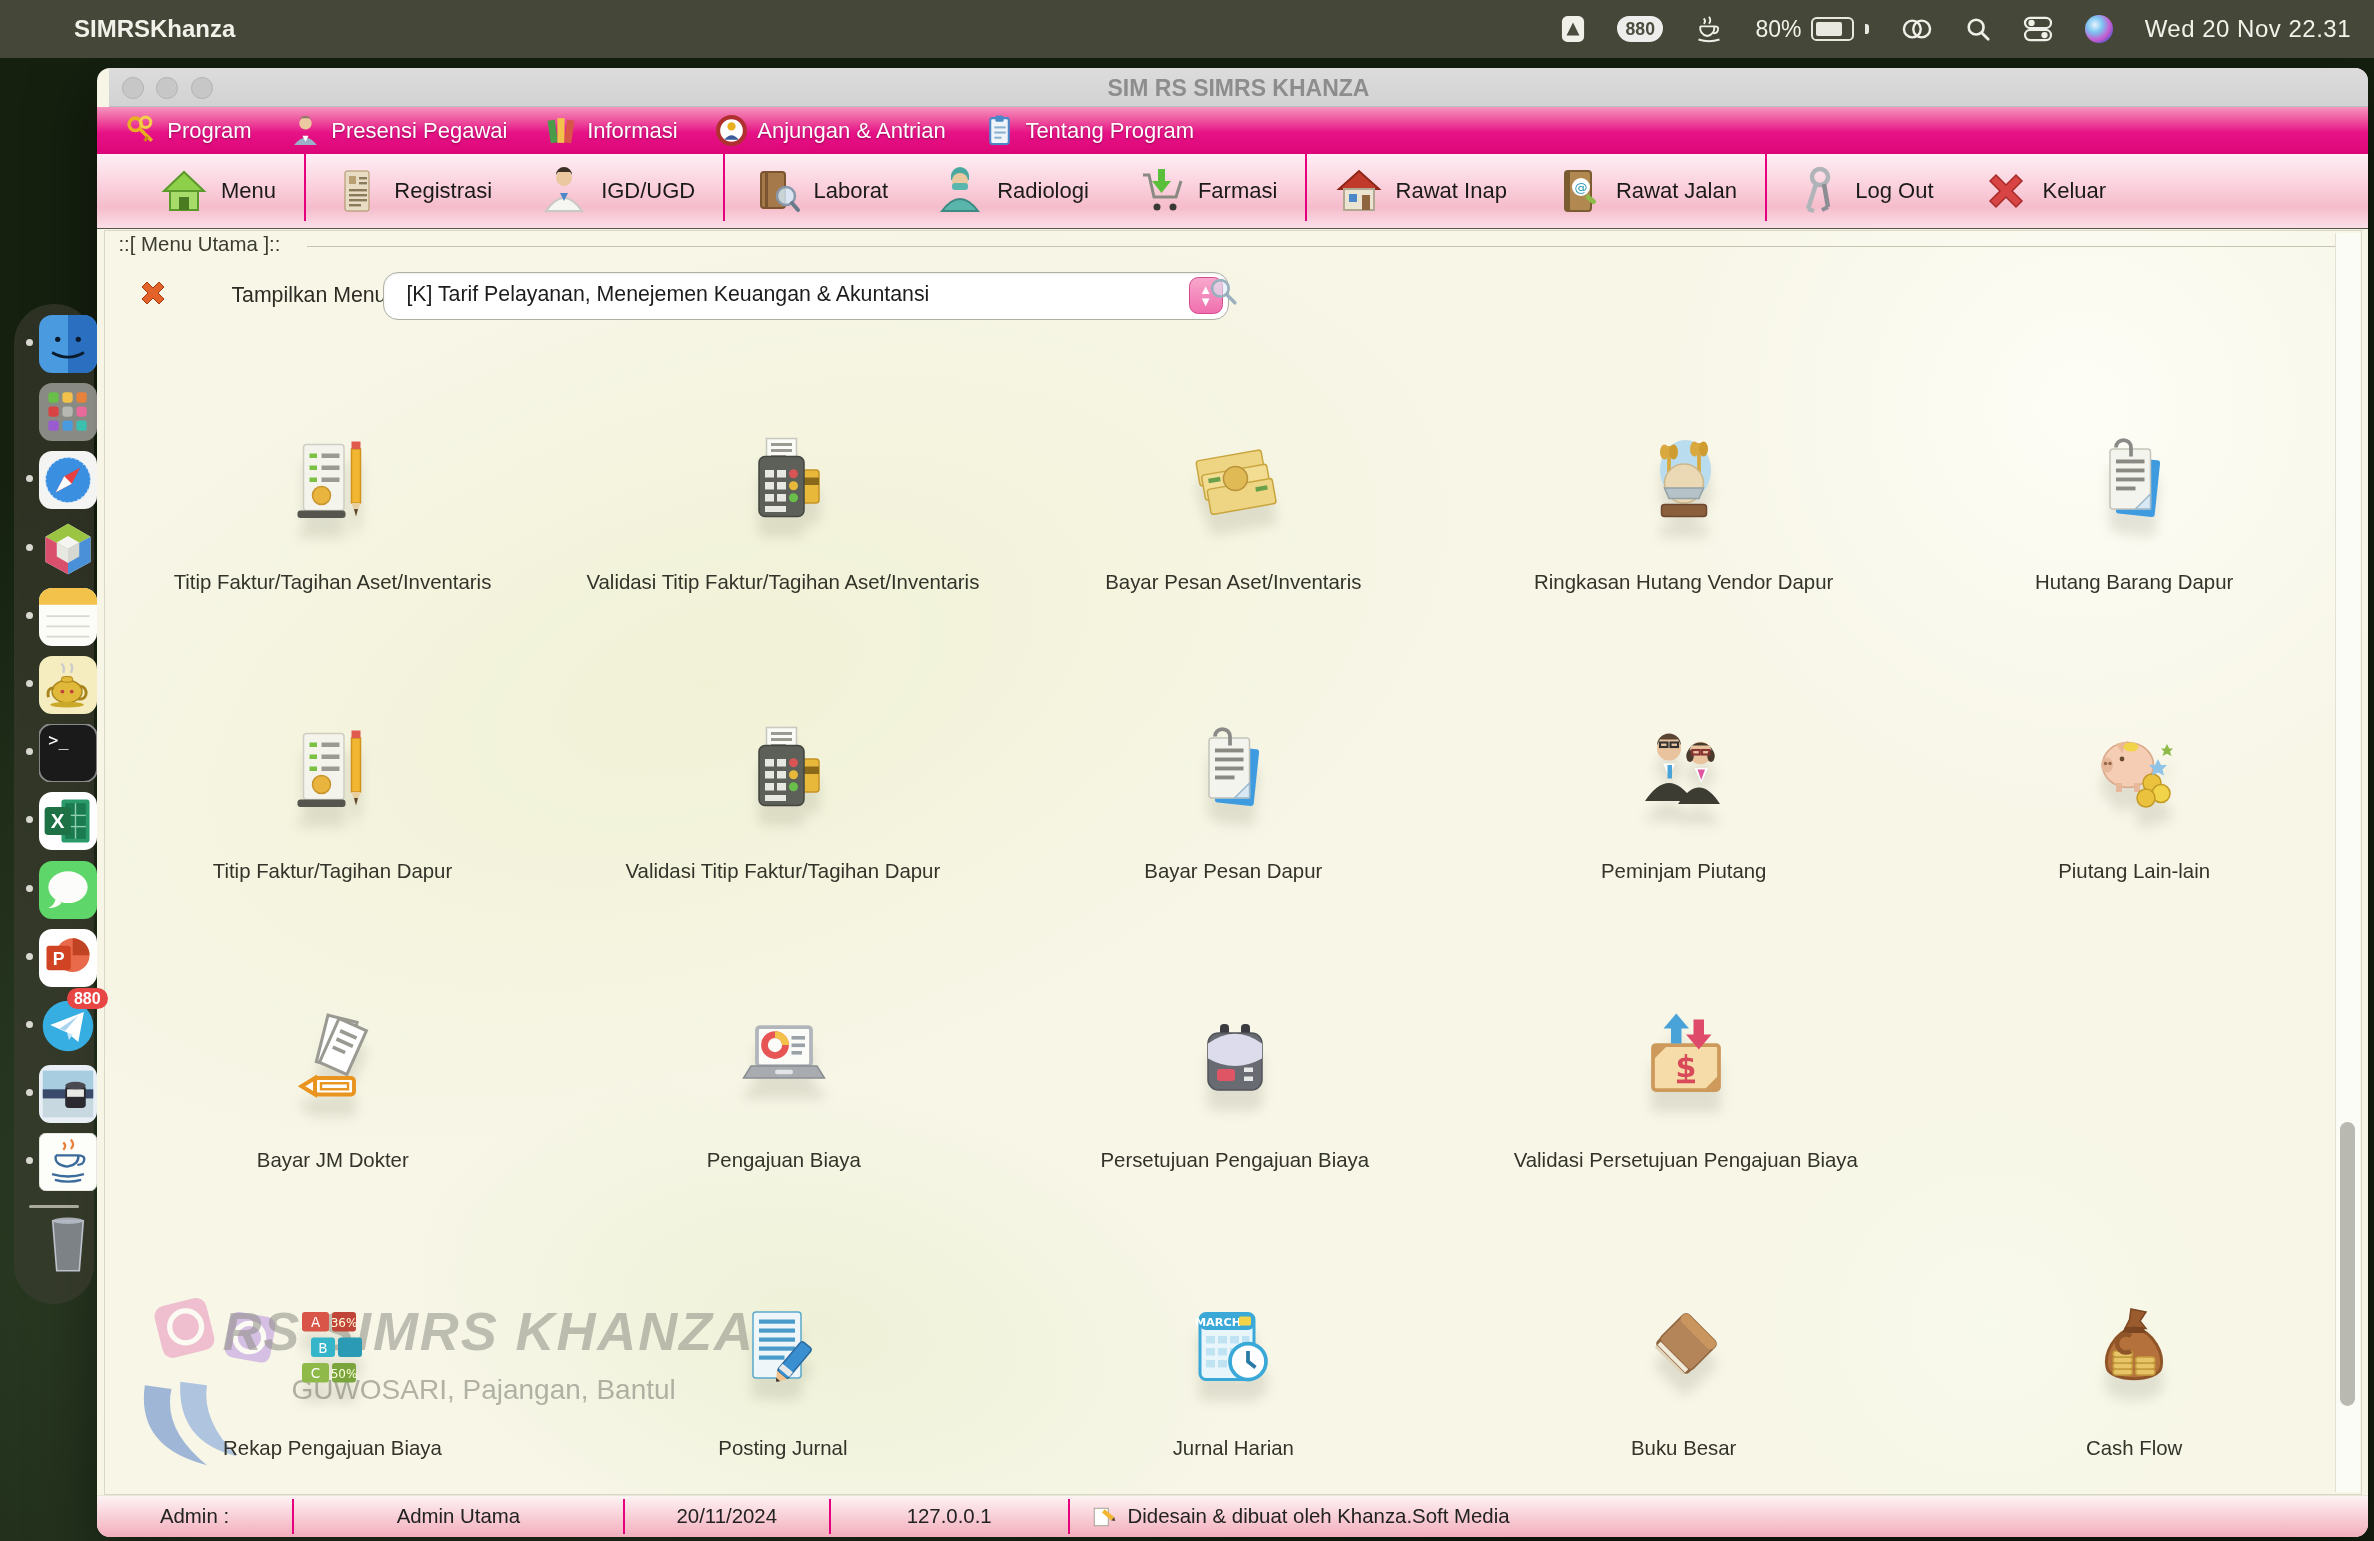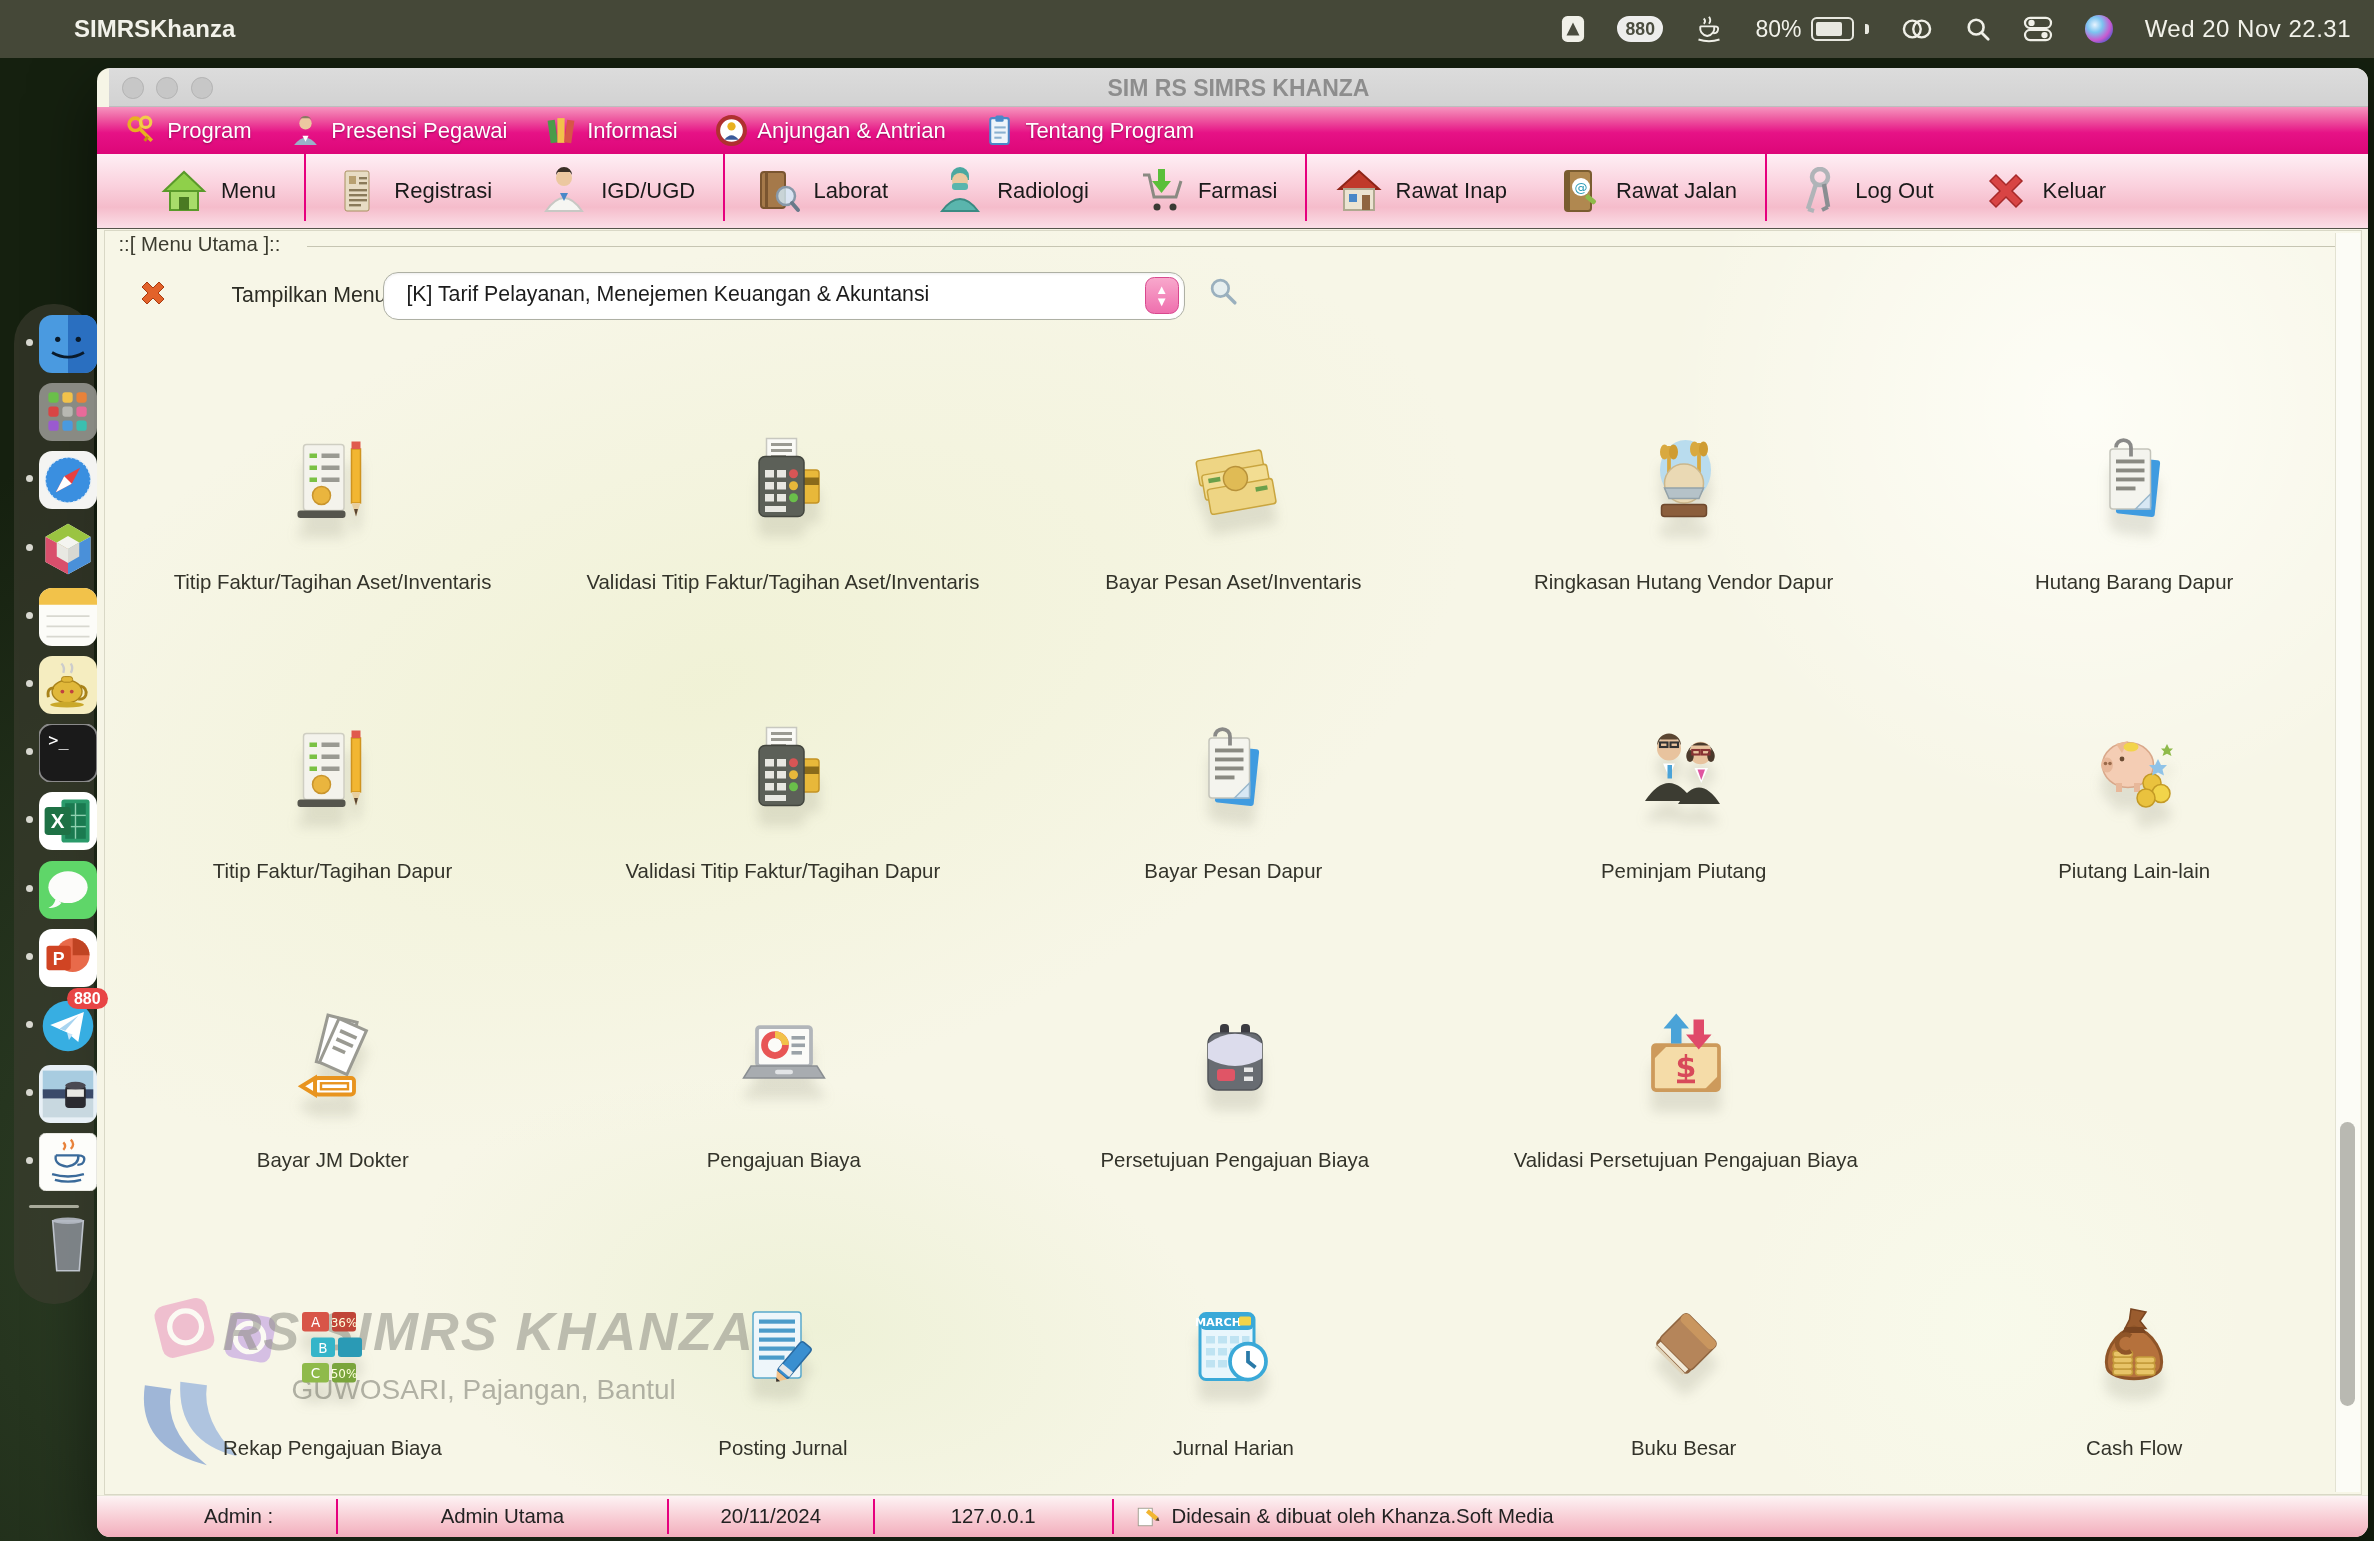--- a/index.html
+++ b/index.html
@@ -63,21 +63,21 @@
   .deco3{position:absolute;right:111px;top:835px;width:519px;height:519px;border-radius:50%;
     background:radial-gradient(closest-side,rgba(248,250,235,.9),rgba(248,250,235,0));}
   .deco4{position:absolute;left:297px;bottom:-74px;width:835px;height:482px;border-radius:50%;
     background:radial-gradient(closest-side,rgba(232,238,205,.6),rgba(232,238,205,0));transform:rotate(12deg);}
   .group-title{position:absolute;left:13px;top:1.9px;font-size:20.4px;color:#3c3c30;background:transparent;z-index:5;}
   .group-line{position:absolute;left:202px;right:13px;top:15px;height:0.9px;background:#c6c5b2;}
   .filter-row{position:absolute;left:0;top:37px;right:0;height:56px;z-index:6;}
   .xmark{position:absolute;left:32px;top:9.3px;width:32px;height:32px;}
   .filter-label{position:absolute;left:126px;top:15px;font-size:21.3px;color:#2c2c24;}
   .combo{position:absolute;left:278px;top:3.7px;width:800px;height:46px;background:#fff;
-    border:1.9px solid #aeb0a4;border-radius:15px;box-shadow:inset 0 0.9px 2.8px rgba(0,0,0,.08);}
+    border:1.9px solid #aeb0a4;border-radius:15px;box-shadow:inset 0 0.9px 2.8px rgba(0,0,0,.08);padding-left:44px;}
   .combo-text{position:absolute;left:22px;top:9.3px;font-size:21.3px;color:#1c1c1c;}
   .combo-btn{position:absolute;right:5.6px;top:4.6px;width:32px;height:35px;border-radius:9.3px;
     background:linear-gradient(#f8a8cc,#ef6fae);border:0.9px solid #d8488e;color:#fff;
     display:flex;flex-direction:column;align-items:center;justify-content:center;font-size:13px;line-height:12px;}
   .search-glass{position:absolute;left:1102px;top:7.4px;width:33px;height:33px;}
   
   .grid-row{position:absolute;left:1.9px;width:2252px;height:204px;display:flex;z-index:4;}
   .grid-item{width:451px;height:204px;position:relative;text-align:center;}
   .grid-item svg{position:absolute;left:50%;top:16.7px;transform:translateX(-50%);width:96px;height:96px;
     filter:drop-shadow(0 20.4px 5.6px rgba(120,120,100,.18));}
@@ -921,21 +921,21 @@
           </div>
         </div>
       </div>
 
     <div class="vscroll">
       <div class="vthumb"></div>
     </div>
   </div>
 
   <div class="statusbar" id="statusbar">
-      <div class="sb-cell" style="width: 195px; padding-left: 44px;">Admin :</div>
+      <div class="sb-cell" style="width: 195px;">Admin :</div>
       <div class="sb-sep"></div>
       <div class="sb-cell" style="width: 329px;">Admin Utama</div>
       <div class="sb-sep"></div>
       <div class="sb-cell" style="width: 204px;">20/11/2024</div>
       <div class="sb-sep"></div>
       <div class="sb-cell" style="width: 237px;">127.0.0.1</div>
       <div class="sb-sep"></div>
       <div class="sb-cell sb-credit" style="flex: 1 1 0%; padding-left: 19px;">
         <svg viewBox="0 0 64 64">
           <use href="#s-pencil-note-icon"></use>

